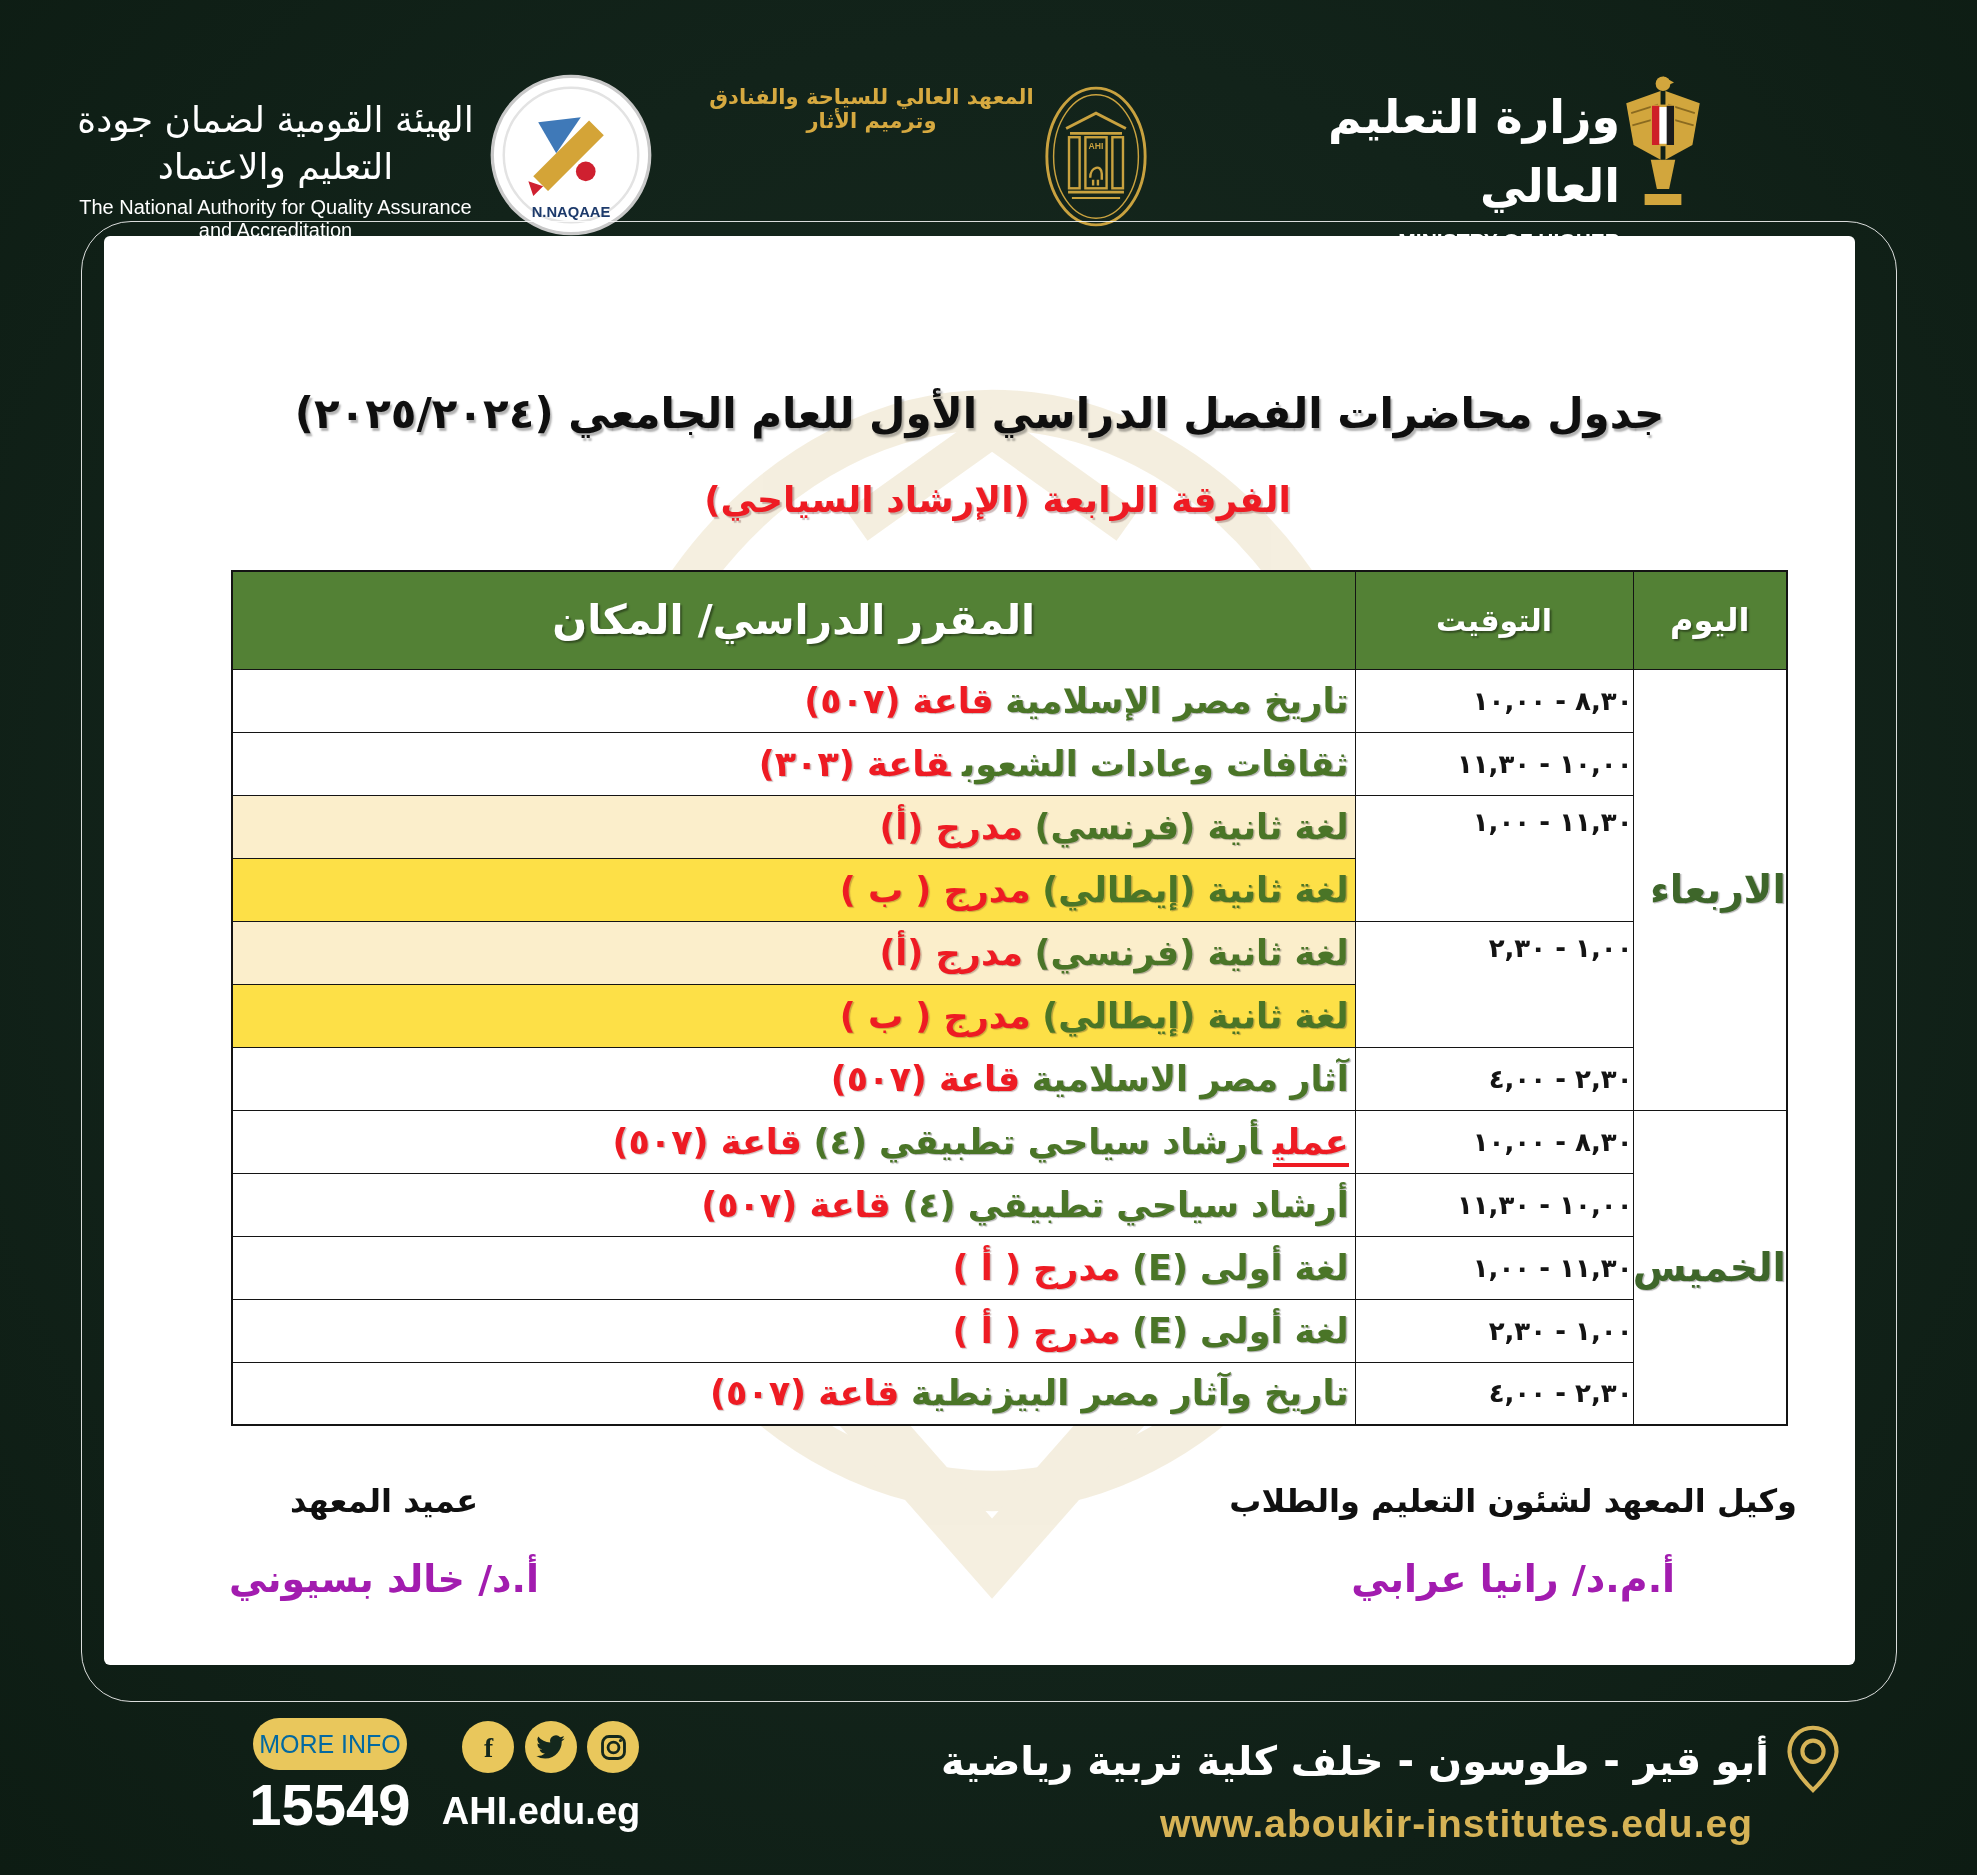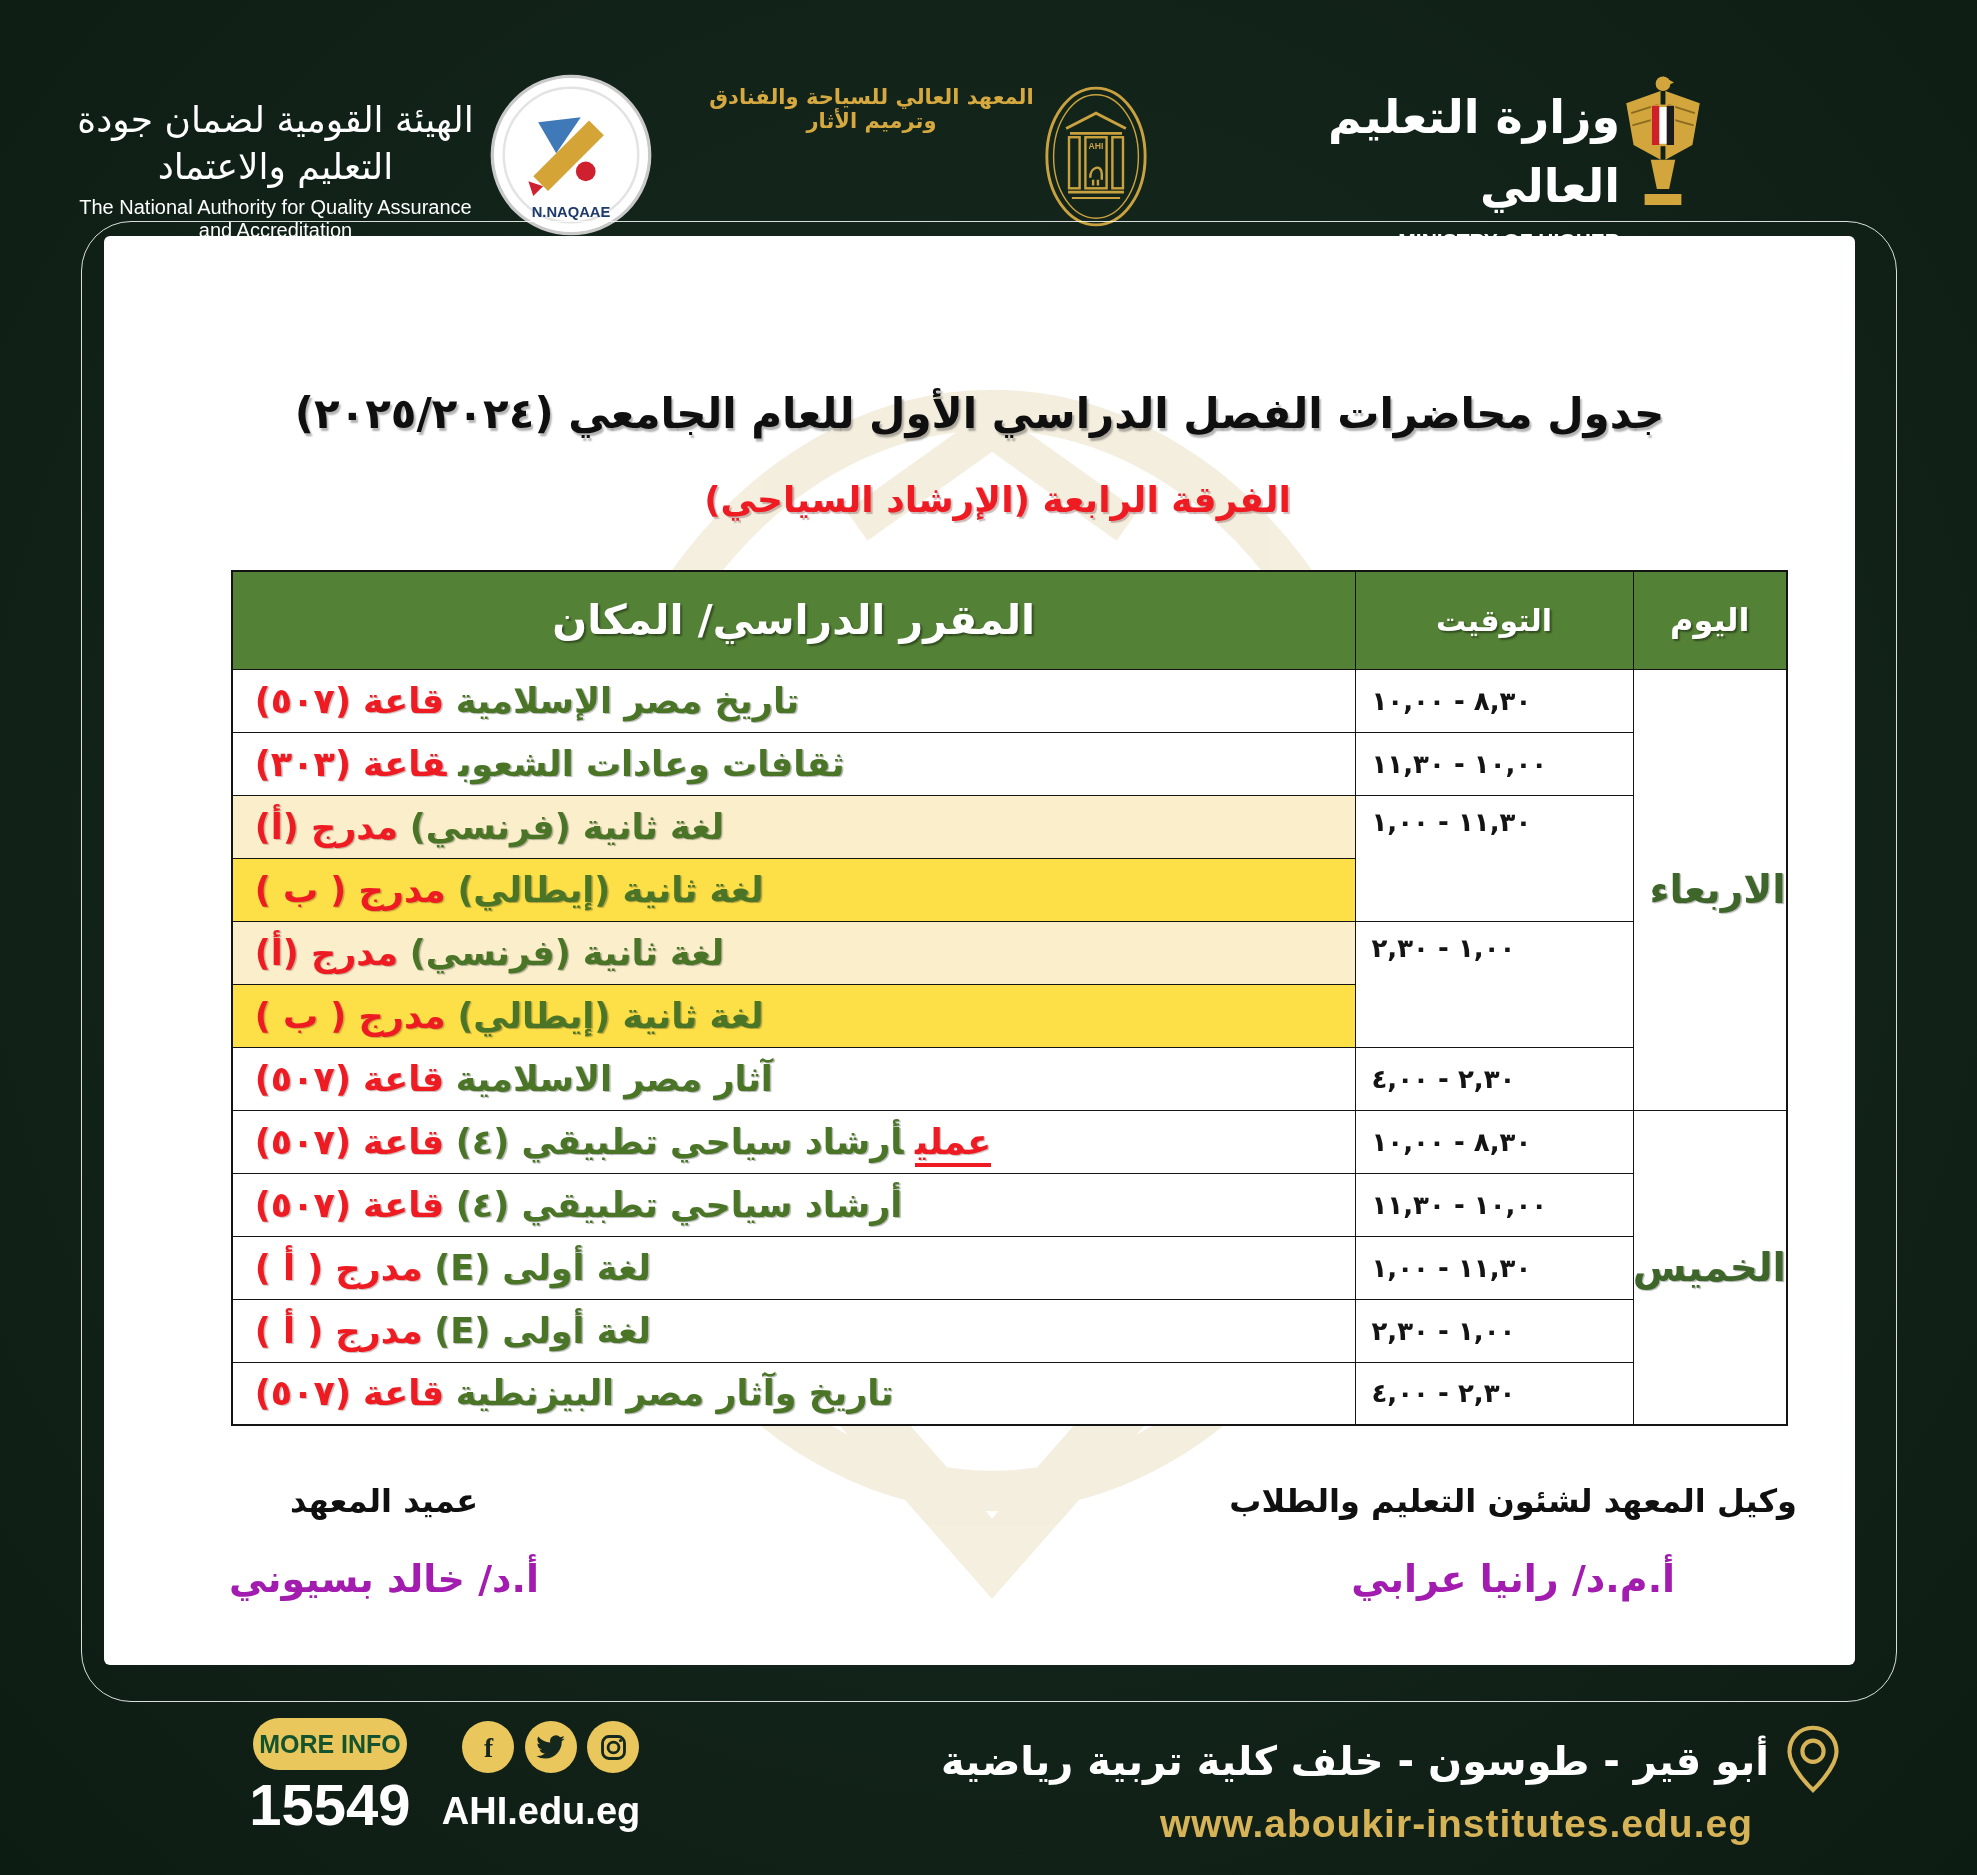--- a/index.html
+++ b/index.html
@@ -33,40 +33,40 @@
   .sched-sub { position:relative; margin-top:41px; text-align:center; font-size:36px; font-weight:bold;
                color:#ee1b23; text-shadow:1.9px 1.9px 1px rgba(90,30,30,.30);padding-left:36px; }
 
   .table-wrap { position:relative; margin:50px 67px 0 127px; }
   table { border-collapse:collapse; width:100%; table-layout:fixed; border:2.9px solid #141414; }
   th, td { border:1.9px solid #141414; }
   thead th { background:#538135; color:#fff; height:98px; text-shadow:1.9px 1.9px 1.9px rgba(0,0,0,.4); }
   th.h-course { font-size:41px; font-weight:bold; }
   th.h-time { font-size:30px; font-weight:bold; }
   th.h-day { font-size:32px; font-weight:bold; }
-  td { height:63px; text-align:left; vertical-align:middle; background:#fff;padding-left:16px; }
+  td { height:63px; text-align:right; vertical-align:middle; background:#fff;padding-left:16px; }
   td.cell-course { font-size:35px; font-weight:bold; }
   td.bg-yellow { background:#fbeecb; }
   td.bg-blue { background:#fde047; }
   .c-green { color:#4a7527; text-shadow:1.4px 1.4px 1px rgba(40,40,40,.35); margin:0 5.8px; }
   .c-red { color:#ee1b23; text-shadow:1.4px 1.4px 1px rgba(90,30,30,.3); margin:0 5.8px; }
   .c-red.u { border-bottom:4.8px solid #ee1b23; padding-bottom:1px; }
   td.cell-time { font-size:26px; font-weight:bold; color:#141414; letter-spacing:3.9px; }
   td.cell-time.v-top { vertical-align:top; padding-top:11.6px; }
   td.cell-day { font-size:39px; font-weight:bold; color:#3e662a; text-shadow:1.4px 1.4px 1px rgba(40,40,40,.35); }
 
   .signatures { display:flex; justify-content:space-between; margin:56px 58px 0 106px; direction:rtl; }
   .sig { text-align:center; min-width:348px; }
   .sig-title { font-size:32px; font-weight:bold; color:#101010; }
   .sig-name { font-size:38px; font-weight:bold; color:#a21caf; margin-top:37px; }
 
   
   .pill { position:absolute; left:253px; top:1718px; width:154px; height:52px; background:#e9c75c;
           border-radius:26px; display:flex; align-items:center; justify-content:center;
-          color:#14532d; font-size:25px; font-weight:bold; font-family:"Liberation Sans", sans-serif; }
+          color:#0369a1; font-size:25px; font-weight:normal; font-family:"Liberation Sans", sans-serif; }
   .hotline { position:absolute; left:224px; top:1771px; width:212px; text-align:center;
              color:#fff; font-size:58px; font-weight:bold; font-family:"Liberation Sans", sans-serif; }
   .socials { position:absolute; left:462px; top:1721px; display:flex; gap:10.6px; }
   .soc { width:52px; height:52px; border-radius:50%; background:#e9c75c; display:flex;
          align-items:center; justify-content:center; }
   .site-short { position:absolute; left:433px; top:1790px; width:216px; text-align:center;
                 color:#fff; font-size:38px; font-weight:bold; font-family:"Liberation Sans", sans-serif; }
   .pin { position:absolute; left:1781px; top:1723px; width:64px; height:73px; }
   .address { position:absolute; right:208px; top:1738px; color:#fff; font-size:40px; font-weight:bold;
              direction:rtl; text-align:right; }

